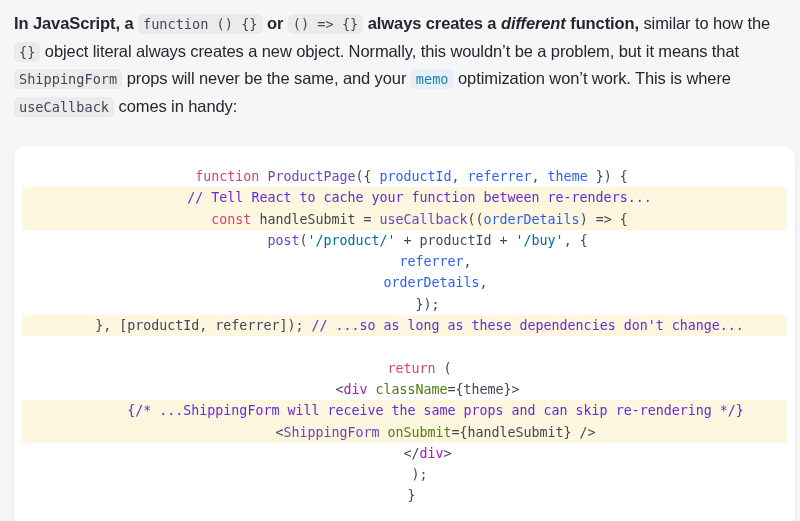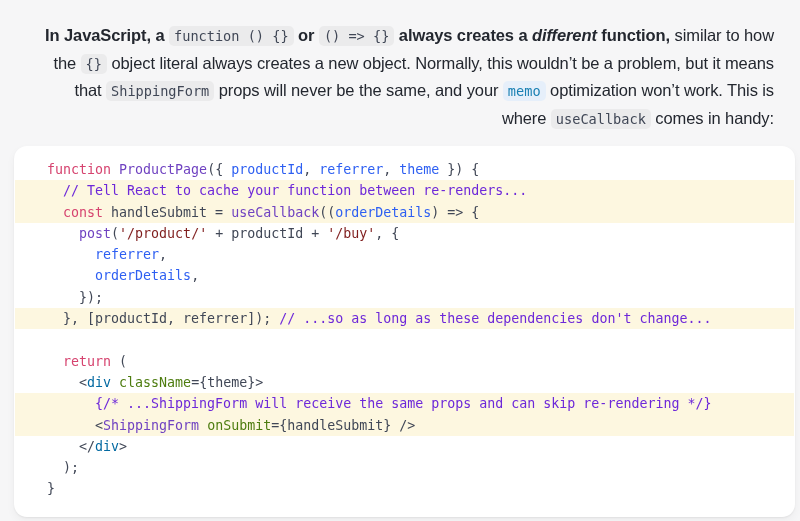--- a/index.html
+++ b/index.html
@@ -25,22 +25,21 @@
 
   
   .prose {
     padding: 10px 14px 0 14px;
     font-size: 16.5px;
     line-height: 26.5px;
     color: #23272f;
     letter-spacing: -0.1px;
   }
   .prose p {
-    margin: 12px;
-    text-align: right;
+    margin: 0;
   }
   .b   { font-weight: 700; }
   .bi  { font-weight: 700; font-style: italic; }
 
   
   .icode {
     font-family: "DejaVu Sans Mono", monospace;
     font-size: 13.6px;
     background: #ebebec;
     color: #404756;
@@ -62,45 +61,46 @@
     top: 146px;
     width: 781px;
     background: #ffffff;
     border-radius: 13px;
     box-shadow: 0 1px 2px rgba(0,0,0,0.06), 0 4px 10px rgba(0,0,0,0.045);
     overflow: hidden;
     padding: 12px 0 16px 0;
     box-sizing: border-box;
   }
   pre.code {
-    margin: 1px;
+    margin: 8px;
     font-family: "DejaVu Sans Mono", monospace;
     font-size: 13.3px;
     line-height: 21.3px;
     color: #404756;
     white-space: pre;
     letter-spacing: 0;
+    text-align: center;
   }
   .ln {
     display: block;
     padding: 0 18px 0 32px;
     min-height: 21.3px;
   }
   .ln.hl {
     background: #fdf7e0;
   }
 
   
   .t-kw   { color: #d6436f; }            
   .t-fn   { color: #6f42c1; }            
   .t-comp { color: #6f42c1; }            
   .t-var  { color: #2d5ff2; }            
   .t-attr { color: #4d7c0f; }            
-  .t-tag  { color: #0369a1; }            
-  .t-str  { color: #7f1d1d; }            
+  .t-tag  { color: #a21caf; }            
+  .t-str  { color: #0369a1; }            
   .t-com  { color: #6d28d9; }            
   .t-pl   { color: #404756; }            
 </style>
 </head>
 <body>
 
 <div class="page">
 
   <div class="prose">
     <p id="intro-paragraph"><span class="b">In JavaScript, a </span><span class="icode">function () {}</span><span class="b"> or </span><span class="icode">() =&gt; {}</span><span class="b"> always creates a </span><span class="bi">different</span><span class="b"> function,</span><span> similar to how the </span><span class="icode">{}</span><span> object literal always creates a new object. Normally, this wouldn’t be a problem, but it means that </span><span class="icode">ShippingForm</span><span> props will never be the same, and your </span><span class="icode link">memo</span><span> optimization won’t work. This is where </span><span class="icode">useCallback</span><span> comes in handy:</span></p>

